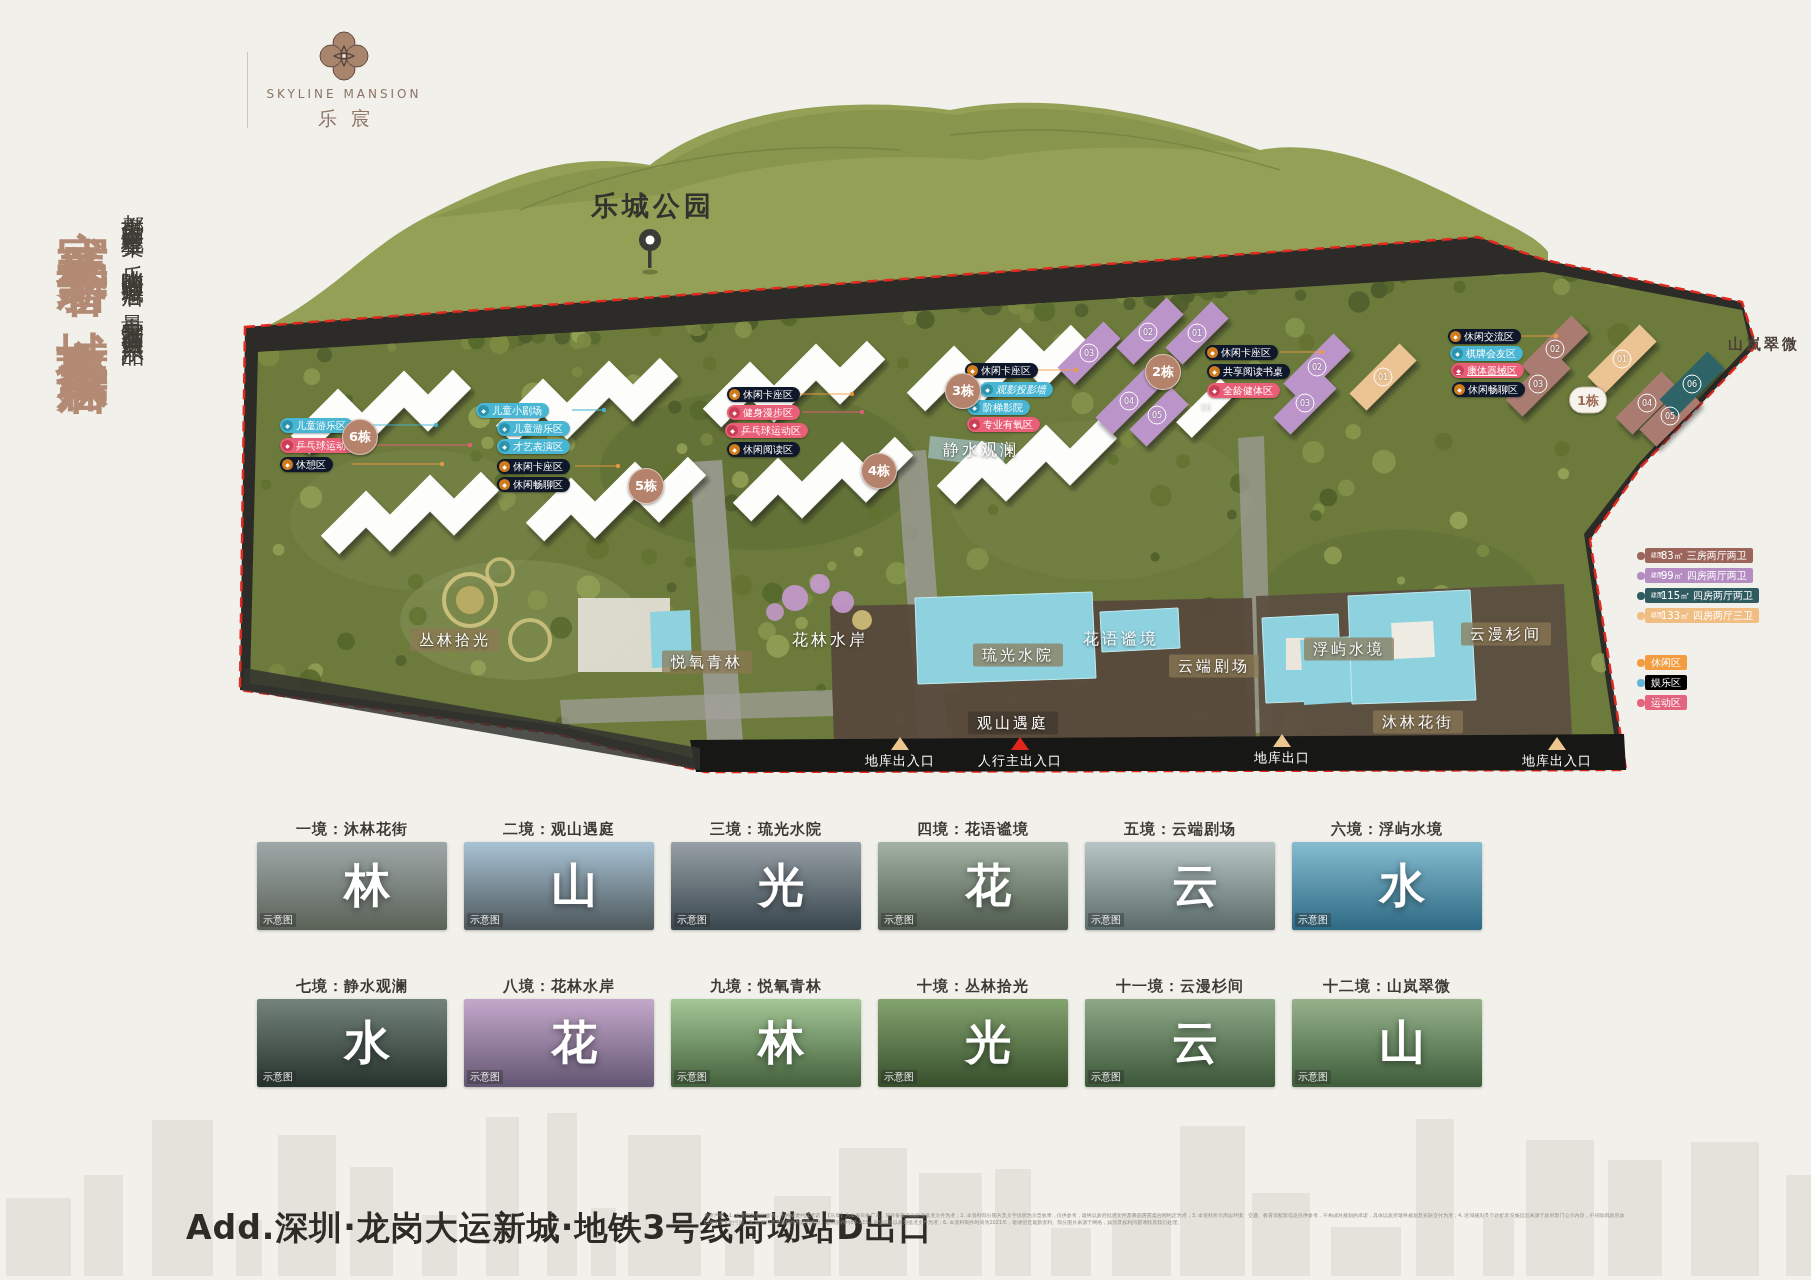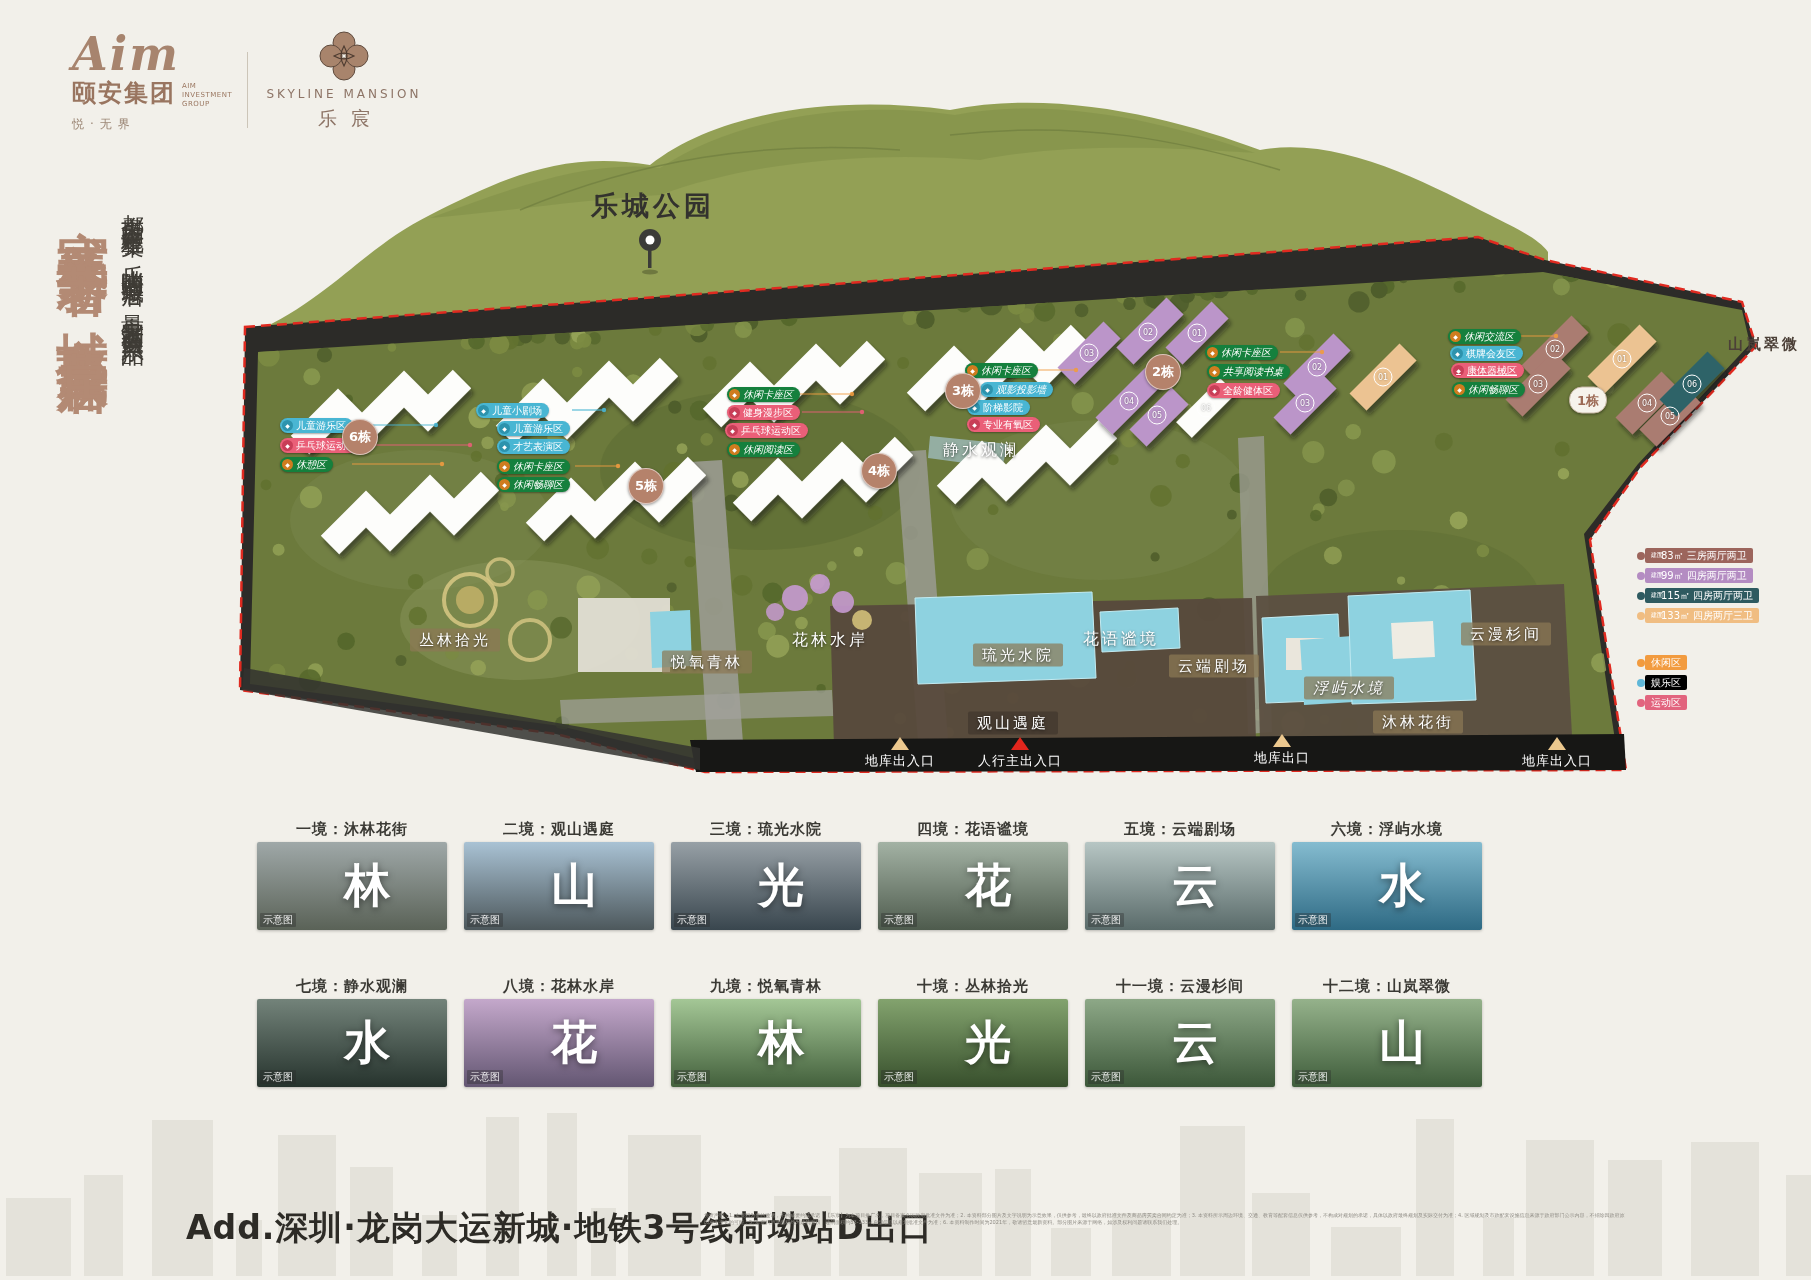--- a/index.html
+++ b/index.html
@@ -33,21 +33,21 @@
   .park{position:absolute;left:653px;top:188px;transform:translateX(-50%);
         font-size:27px;font-weight:bold;color:#33322e;letter-spacing:4px;white-space:nowrap;}
 
   
   .pill{position:absolute;display:flex;align-items:center;gap:3px;height:15px;
         border-radius:8px;padding:0 7px 0 2px;font-size:10px;color:#fff;white-space:nowrap;
         box-shadow:0 1px 2px rgba(0,0,0,.35);}
   .pill .ic{width:11px;height:11px;border-radius:50%;display:flex;align-items:center;
             justify-content:center;font-size:6px;color:#fff;flex:0 0 11px;}
   .pill.cyan{background:#49b6d3;}  .pill.cyan .ic{background:#2d93ad;}
-  .pill.orange{background:#15803d;font-style:italic;}.pill.orange .ic{background:#cf7c1f;}
+  .pill.orange{background:#0f172a;}.pill.orange .ic{background:#cf7c1f;}
   .pill.pink{background:#ea5f78;}  .pill.pink .ic{background:#c83e57;}
 
   
   .area-label{position:absolute;transform:translate(-50%,-50%);font-size:15px;letter-spacing:3px;
               color:#fff;white-space:nowrap;text-shadow:0 1px 3px rgba(0,0,0,.65);}
   .area-label.tan{background:rgba(140,120,84,.72);padding:2px 9px;border-radius:2px;}
   .area-label.dark-tan{background:rgba(66,56,46,.78);padding:2px 9px;border-radius:2px;}
   .area-label.plain{font-size:16px;}
   .area-label.dark{color:#4c4038;text-shadow:none;font-weight:bold;font-size:15px;}
 
@@ -452,28 +452,20 @@
     </g>
 
     <g>
       <ellipse cx="650" cy="272" rx="8" ry="2.5" fill="#000" opacity=".25"></ellipse>
       <rect x="648" y="250" width="3.5" height="18" fill="#3b3b38"></rect>
       <circle cx="650" cy="240" r="11" fill="#3b3b38"></circle>
       <circle cx="650" cy="240" r="4.5" fill="#fff"></circle>
     </g>
   </svg>
 
-  <div class="brand">
-    <div class="brand-script">Aim</div>
-    <div class="brand-row">
-      <span class="brand-name">颐安集团</span>
-      <span class="brand-sub">AIM INVESTMENT GROUP</span>
-    </div>
-    <div class="brand-slogan">悦·无界</div>
-  </div>
   <div class="logo-divider"></div>
   <div class="project">
     <svg width="52" height="52" viewBox="0 0 52 52">
       <g fill="#a8846c" stroke="#5f4b3e" stroke-width="1">
         <circle cx="26" cy="13" r="11"></circle>
           <circle cx="26" cy="39" r="11"></circle>
         <circle cx="13" cy="26" r="11"></circle>
           <circle cx="39" cy="26" r="11"></circle>
       </g>
       <path d="M26,16 Q32,26 26,36 Q20,26 26,16 Z" fill="none" stroke="#4e3c31" stroke-width="1.2"></path>
@@ -582,21 +574,21 @@
         <span>休闲畅聊区</span>
       </div>
       <div class="area-label tan" style="left: 455px; top: 640px;">丛林拾光</div>
       <div class="area-label tan" style="left: 707px; top: 662px;">悦氧青林</div>
       <div class="area-label plain" style="left: 830px; top: 640px;">花林水岸</div>
       <div class="area-label plain" style="left: 981px; top: 450px;">静水观澜</div>
       <div class="area-label tan" style="left: 1018px; top: 655px;">琉光水院</div>
       <div class="area-label plain" style="left: 1121px; top: 639px;">花语谧境</div>
       <div class="area-label tan" style="left: 1214px; top: 666px;">云端剧场</div>
       <div class="area-label dark-tan" style="left: 1013px; top: 723px;">观山遇庭</div>
-      <div class="area-label tan" style="left: 1349px; top: 688px; font-style: italic;">浮屿水境</div>
+      <div class="area-label tan" style="left: 1349px; top: 649px;">浮屿水境</div>
       <div class="area-label tan" style="left: 1506px; top: 634px;">云漫杉间</div>
       <div class="area-label tan" style="left: 1418px; top: 722px;">沐林花街</div>
       <div class="area-label dark" style="left: 1764px; top: 344px;">山岚翠微</div>
       <div class="badge" style="left: 360px; top: 437px;">6栋</div>
       <div class="badge" style="left: 646px; top: 486px;">5栋</div>
       <div class="badge" style="left: 879px; top: 471px;">4栋</div>
       <div class="badge" style="left: 963px; top: 391px;">3栋</div>
       <div class="badge" style="left: 1163px; top: 372px;">2栋</div>
       <div class="badge square" style="left: 1588px; top: 400px;">1栋</div>
       <div class="unit" style="left: 1148px; top: 332px;">02</div>

